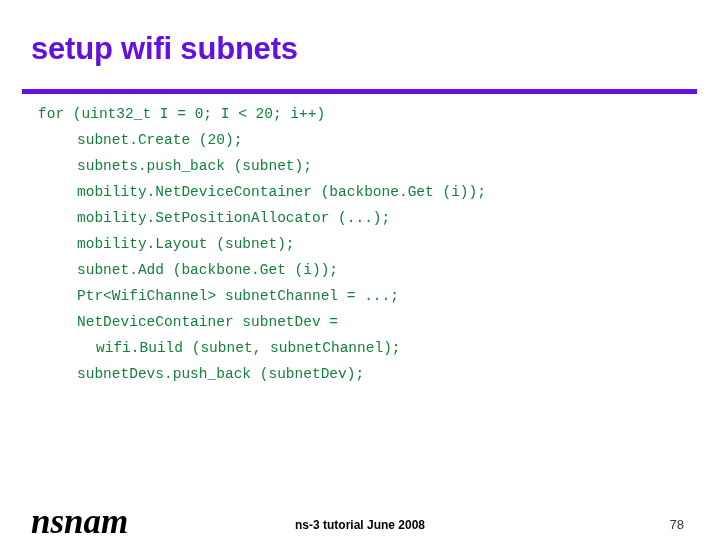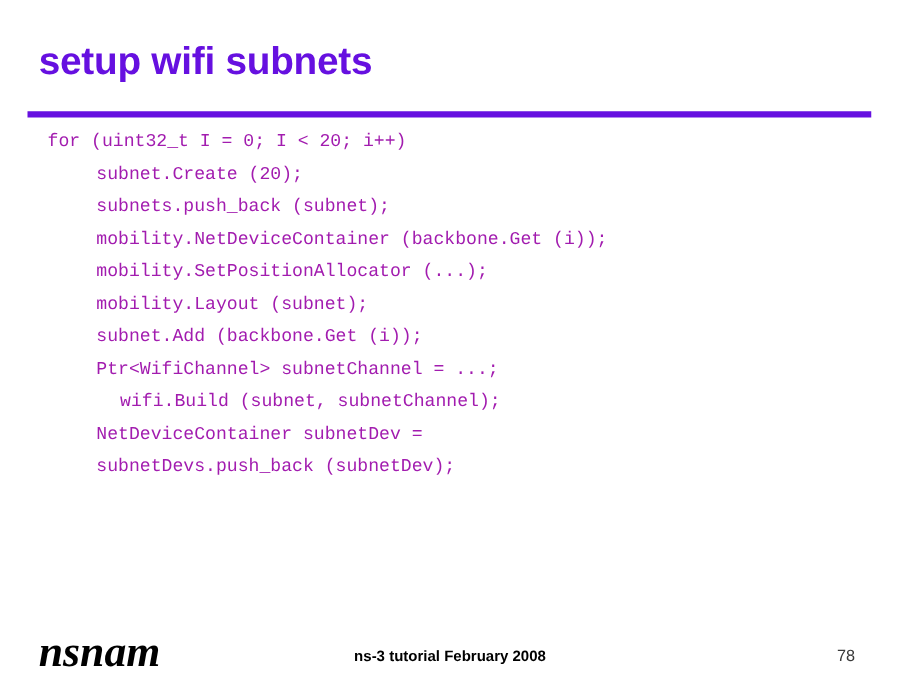--- a/index.html
+++ b/index.html
@@ -45,21 +45,21 @@
     background: #6610e0;
   }
   
   .code-block {
     position: absolute;
     left: 0;
     top: 101px;
     width: 720px;
     font-family: "Liberation Mono", "DejaVu Sans Mono", monospace;
     font-size: 14.5px;
-    color: #a21caf;
+    color: #15803d;
   }
   .code-line {
     height: 26px;
     line-height: 26px;
     white-space: pre;
     padding-left: 38px;
   }
   .code-line.indent-1 { padding-left: 77px; }
   .code-line.indent-2 { padding-left: 96px; }
 
@@ -119,24 +119,24 @@
 
   <div class="code-block">
       <div class="code-line">for (uint32_t I = 0; I &lt; 20; i++)</div>
       <div class="code-line indent-1">subnet.Create (20);</div>
       <div class="code-line indent-1">subnets.push_back (subnet);</div>
       <div class="code-line indent-1">mobility.NetDeviceContainer (backbone.Get (i));</div>
       <div class="code-line indent-1">mobility.SetPositionAllocator (...);</div>
       <div class="code-line indent-1">mobility.Layout (subnet);</div>
       <div class="code-line indent-1">subnet.Add (backbone.Get (i));</div>
       <div class="code-line indent-1">Ptr&lt;WifiChannel&gt; subnetChannel = ...;</div>
+      <div class="code-line indent-1">NetDeviceContainer subnetDev =</div>
       <div class="code-line indent-2">wifi.Build (subnet, subnetChannel);</div>
-      <div class="code-line indent-1">NetDeviceContainer subnetDev =</div>
       <div class="code-line indent-1">subnetDevs.push_back (subnetDev);</div>
     </div>
 
   <div class="footer">
     <div class="footer-logo">nsnam</div>
-    <div class="footer-center">ns-3 tutorial February 2008</div>
+    <div class="footer-center">ns-3 tutorial June 2008</div>
     <div class="footer-page">78</div>
   </div>
 
 </div>
 
 </body></html>

